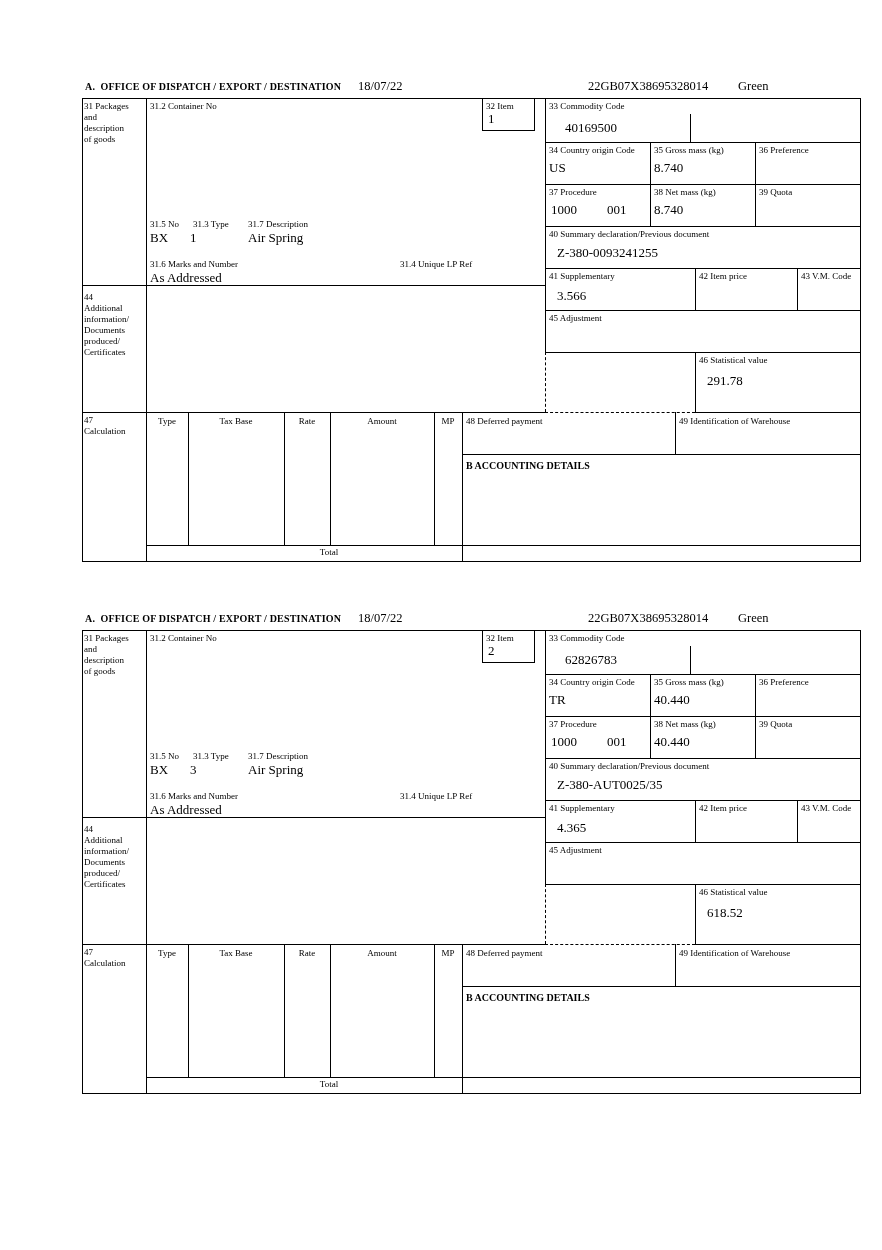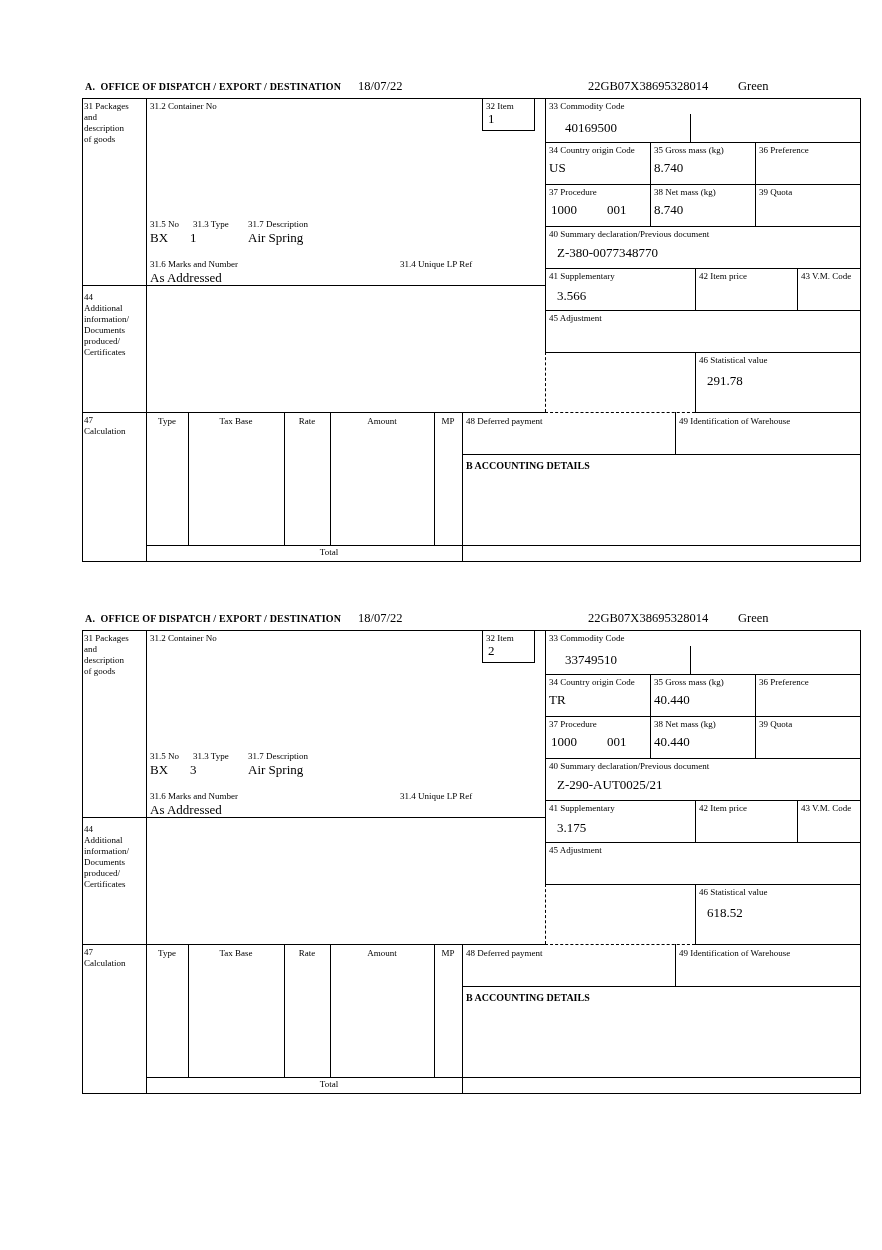--- a/index.html
+++ b/index.html
@@ -97,21 +97,21 @@
   <div class="abs val" style="left:654px; top:124px;">8.740</div>
 
   <div class="abs lbl" style="left:150px; top:141px;">31.5 No</div>
   <div class="abs lbl" style="left:193px; top:141px;">31.3 Type</div>
   <div class="abs lbl" style="left:248px; top:141px;">31.7 Description</div>
   <div class="abs val" style="left:150px; top:152px;">BX</div>
   <div class="abs val" style="left:190px; top:152px;">1</div>
   <div class="abs val" style="left:248px; top:152px;">Air Spring</div>
 
   <div class="abs lbl" style="left:549px; top:151px;">40 Summary declaration/Previous document</div>
-  <div class="abs val" style="left:557px; top:167px;">Z-380-0077348770</div>
+  <div class="abs val" style="left:557px; top:167px;">Z-380-0093241255</div>
 
   <div class="abs lbl" style="left:150px; top:181px;">31.6 Marks and Number</div>
   <div class="abs lbl" style="left:400px; top:181px;">31.4 Unique LP Ref</div>
   <div class="abs val" style="left:150px; top:192px;">As Addressed</div>
 
   <div class="abs lbl" style="left:549px; top:193px;">41 Supplementary</div>
   <div class="abs lbl" style="left:699px; top:193px;">42 Item price</div>
   <div class="abs lbl" style="left:801px; top:193px;">43 V.M. Code</div>
   <div class="abs val" style="left:557px; top:210px;">3.566</div>
 
@@ -187,21 +187,21 @@
   <div class="abs lblblock" style="left:84px; top:23px; width:60px;">31 Packages
 and
 description
 of goods</div>
   <div class="abs lbl" style="left:150px; top:23px;">31.2 Container No</div>
 
   <div class="abs lbl" style="left:486px; top:23px;">32 Item</div>
   <div class="abs val" style="left:488px; top:33px;">2</div>
 
   <div class="abs lbl" style="left:549px; top:23px;">33 Commodity Code</div>
-  <div class="abs val" style="left:565px; top:42px;">33749510</div>
+  <div class="abs val" style="left:565px; top:42px;">62826783</div>
 
   <div class="abs lbl" style="left:549px; top:67px;">34 Country origin Code</div>
   <div class="abs lbl" style="left:654px; top:67px;">35 Gross mass (kg)</div>
   <div class="abs lbl" style="left:759px; top:67px;">36 Preference</div>
   <div class="abs val" style="left:549px; top:82px;">TR</div>
   <div class="abs val" style="left:654px; top:82px;">40.440</div>
 
   <div class="abs lbl" style="left:549px; top:109px;">37 Procedure</div>
   <div class="abs lbl" style="left:654px; top:109px;">38 Net mass (kg)</div>
   <div class="abs lbl" style="left:759px; top:109px;">39 Quota</div>
@@ -210,30 +210,30 @@
   <div class="abs val" style="left:654px; top:124px;">40.440</div>
 
   <div class="abs lbl" style="left:150px; top:141px;">31.5 No</div>
   <div class="abs lbl" style="left:193px; top:141px;">31.3 Type</div>
   <div class="abs lbl" style="left:248px; top:141px;">31.7 Description</div>
   <div class="abs val" style="left:150px; top:152px;">BX</div>
   <div class="abs val" style="left:190px; top:152px;">3</div>
   <div class="abs val" style="left:248px; top:152px;">Air Spring</div>
 
   <div class="abs lbl" style="left:549px; top:151px;">40 Summary declaration/Previous document</div>
-  <div class="abs val" style="left:557px; top:167px;">Z-290-AUT0025/21</div>
+  <div class="abs val" style="left:557px; top:167px;">Z-380-AUT0025/35</div>
 
   <div class="abs lbl" style="left:150px; top:181px;">31.6 Marks and Number</div>
   <div class="abs lbl" style="left:400px; top:181px;">31.4 Unique LP Ref</div>
   <div class="abs val" style="left:150px; top:192px;">As Addressed</div>
 
   <div class="abs lbl" style="left:549px; top:193px;">41 Supplementary</div>
   <div class="abs lbl" style="left:699px; top:193px;">42 Item price</div>
   <div class="abs lbl" style="left:801px; top:193px;">43 V.M. Code</div>
-  <div class="abs val" style="left:557px; top:210px;">3.175</div>
+  <div class="abs val" style="left:557px; top:210px;">4.365</div>
 
   <div class="abs lblblock" style="left:84px; top:214px; width:60px;">44
 Additional
 information/
 Documents
 produced/
 Certificates</div>
 
   <div class="abs lbl" style="left:549px; top:235px;">45 Adjustment</div>
 

